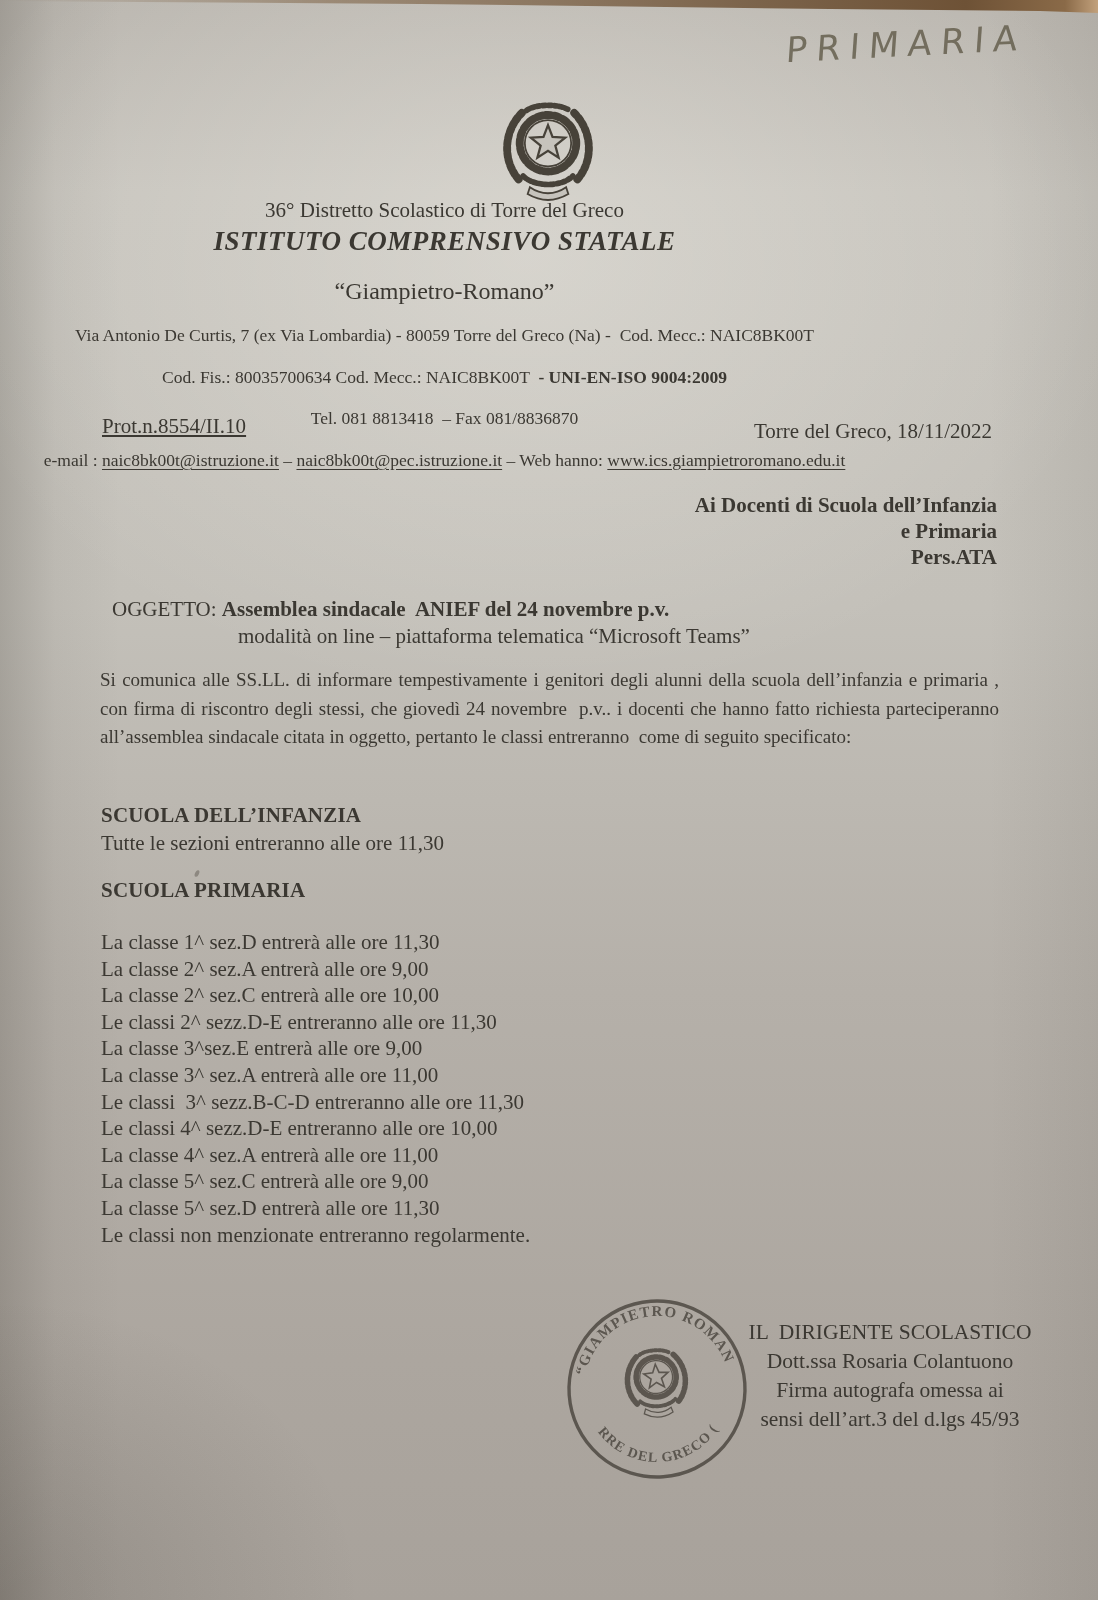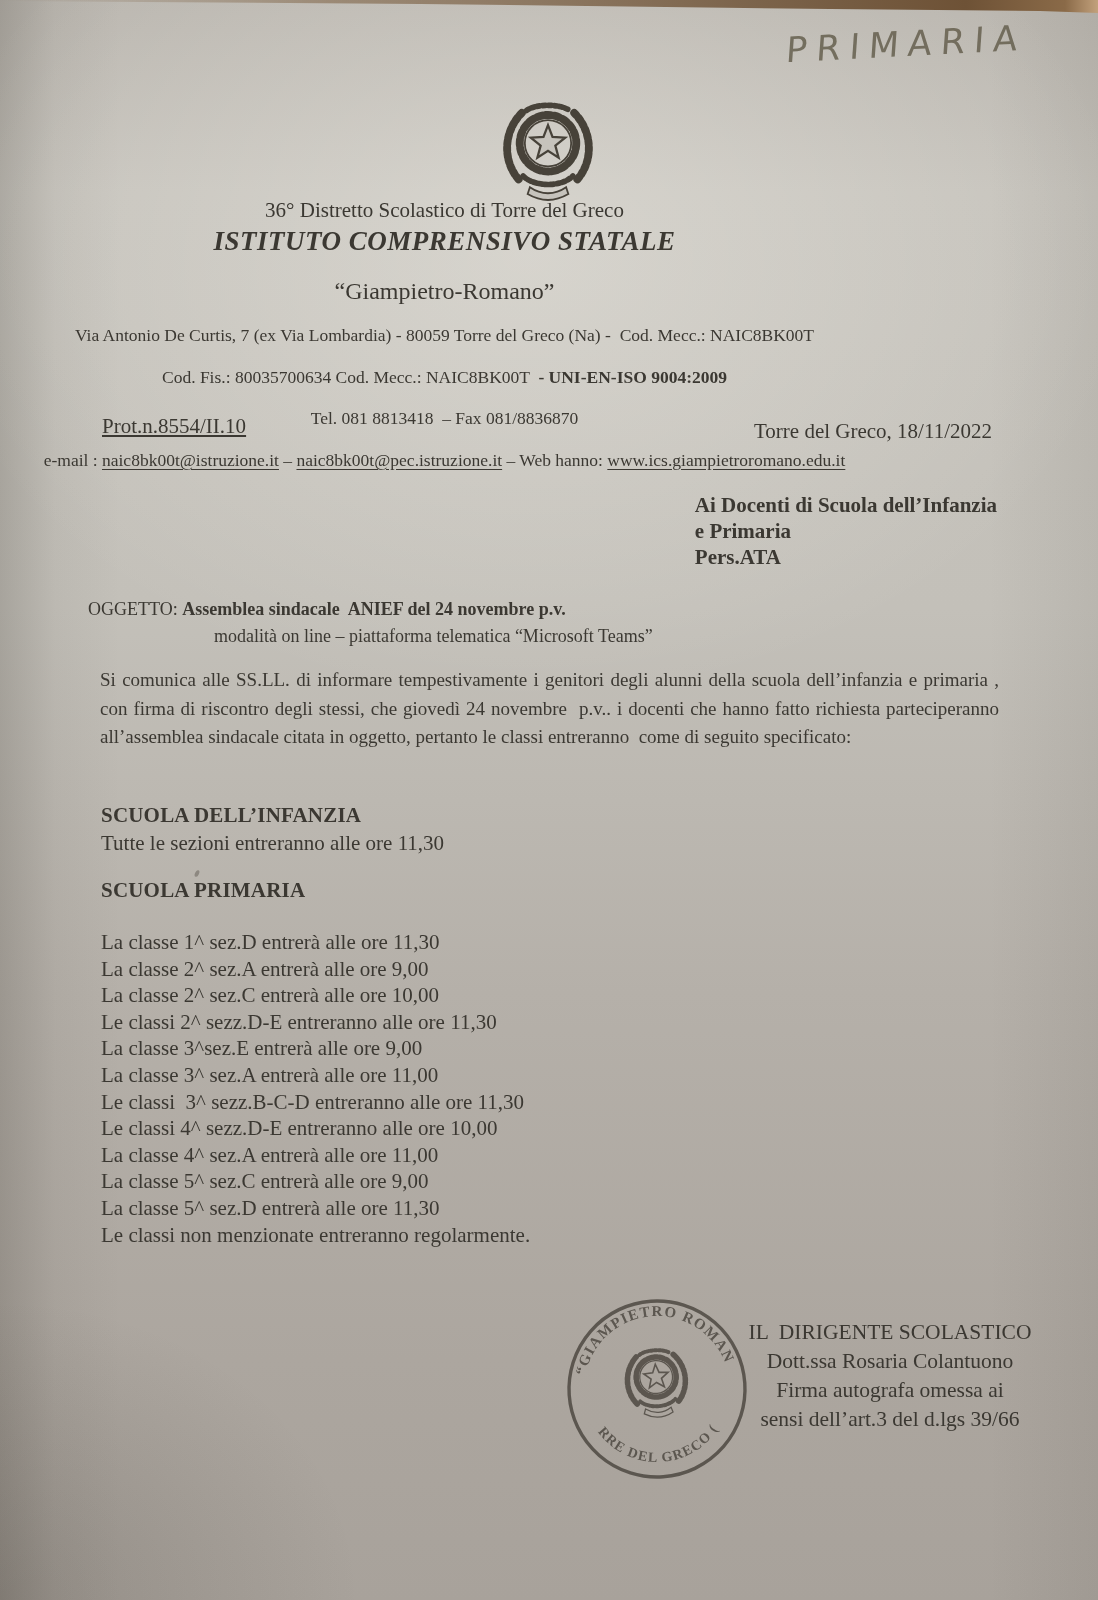--- a/index.html
+++ b/index.html
@@ -39,23 +39,23 @@
   .lh-district{font-size:21px;margin-bottom:7px;}
   .lh-institute{font-size:27px;font-weight:700;letter-spacing:.5px;margin-bottom:24px;font-style:italic;}
   .lh-name{font-size:24px;font-weight:400;margin-bottom:9px;}
   .lh-small{font-size:17.5px;margin-bottom:5.5px;margin-top:24px;}
   .lh-small b{font-weight:700;}
   .u{text-decoration:underline;text-underline-offset:3px;}
   
   .prot{position:absolute;top:414px;left:102px;font-size:21px;text-decoration:underline;}
   .place-date{position:absolute;top:419px;right:106px;font-size:21px;}
   
-  .recipients{position:absolute;top:492px;right:101px;font-weight:700;font-size:21px;line-height:26px;}
+  .recipients{position:absolute;top:492px;right:101px;text-align:right;font-weight:700;font-size:21px;line-height:26px;}
   
-  .subject{position:absolute;top:596px;left:88px;font-size:18px;line-height:27px;width:900px;}
+  .subject{position:absolute;top:596px;left:112px;font-size:21px;line-height:27px;width:900px;}
   .subject .strong{font-weight:700;}
   .subject-l2{padding-left:126px;}
   
   .para{
     position:absolute;top:666px;left:100px;width:899px;
     font-size:19px;line-height:28.6px;
     text-align:justify;
   }
   
   .sec-title{position:absolute;left:101px;font-size:21px;font-weight:700;letter-spacing:.2px;}
@@ -135,21 +135,21 @@
     <div class="pre">La classe 4^ sez.A entrerà alle ore 11,00</div>
     <div class="pre">La classe 5^ sez.C entrerà alle ore 9,00</div>
     <div class="pre">La classe 5^ sez.D entrerà alle ore 11,30</div>
     <div class="pre">Le classi non menzionate entreranno regolarmente.</div>
   </div>
 
   <div class="signature">
     <div class="pre">IL  DIRIGENTE SCOLASTICO</div>
     <div>Dott.ssa Rosaria Colantuono</div>
     <div>Firma autografa omessa ai</div>
-    <div>sensi dell’art.3 del d.lgs 39/66</div>
+    <div>sensi dell’art.3 del d.lgs 45/93</div>
   </div>
 
   <svg class="stamp" width="195" height="195" viewBox="0 0 195 195">
     <defs>
       <path id="arcTop" d="M26.5,78.1 A73,73 0 0 1 167.5,78.1"></path>
       <path id="arcBottom" d="M37.2,138.9 A73,73 0 0 0 156.8,138.9"></path>
     </defs>
     <g transform="rotate(-4 97 97)">
       <circle cx="97" cy="97" r="88" fill="none" stroke="#514c45" stroke-width="3.4"></circle>
       <text font-size="15" letter-spacing="1.2">

